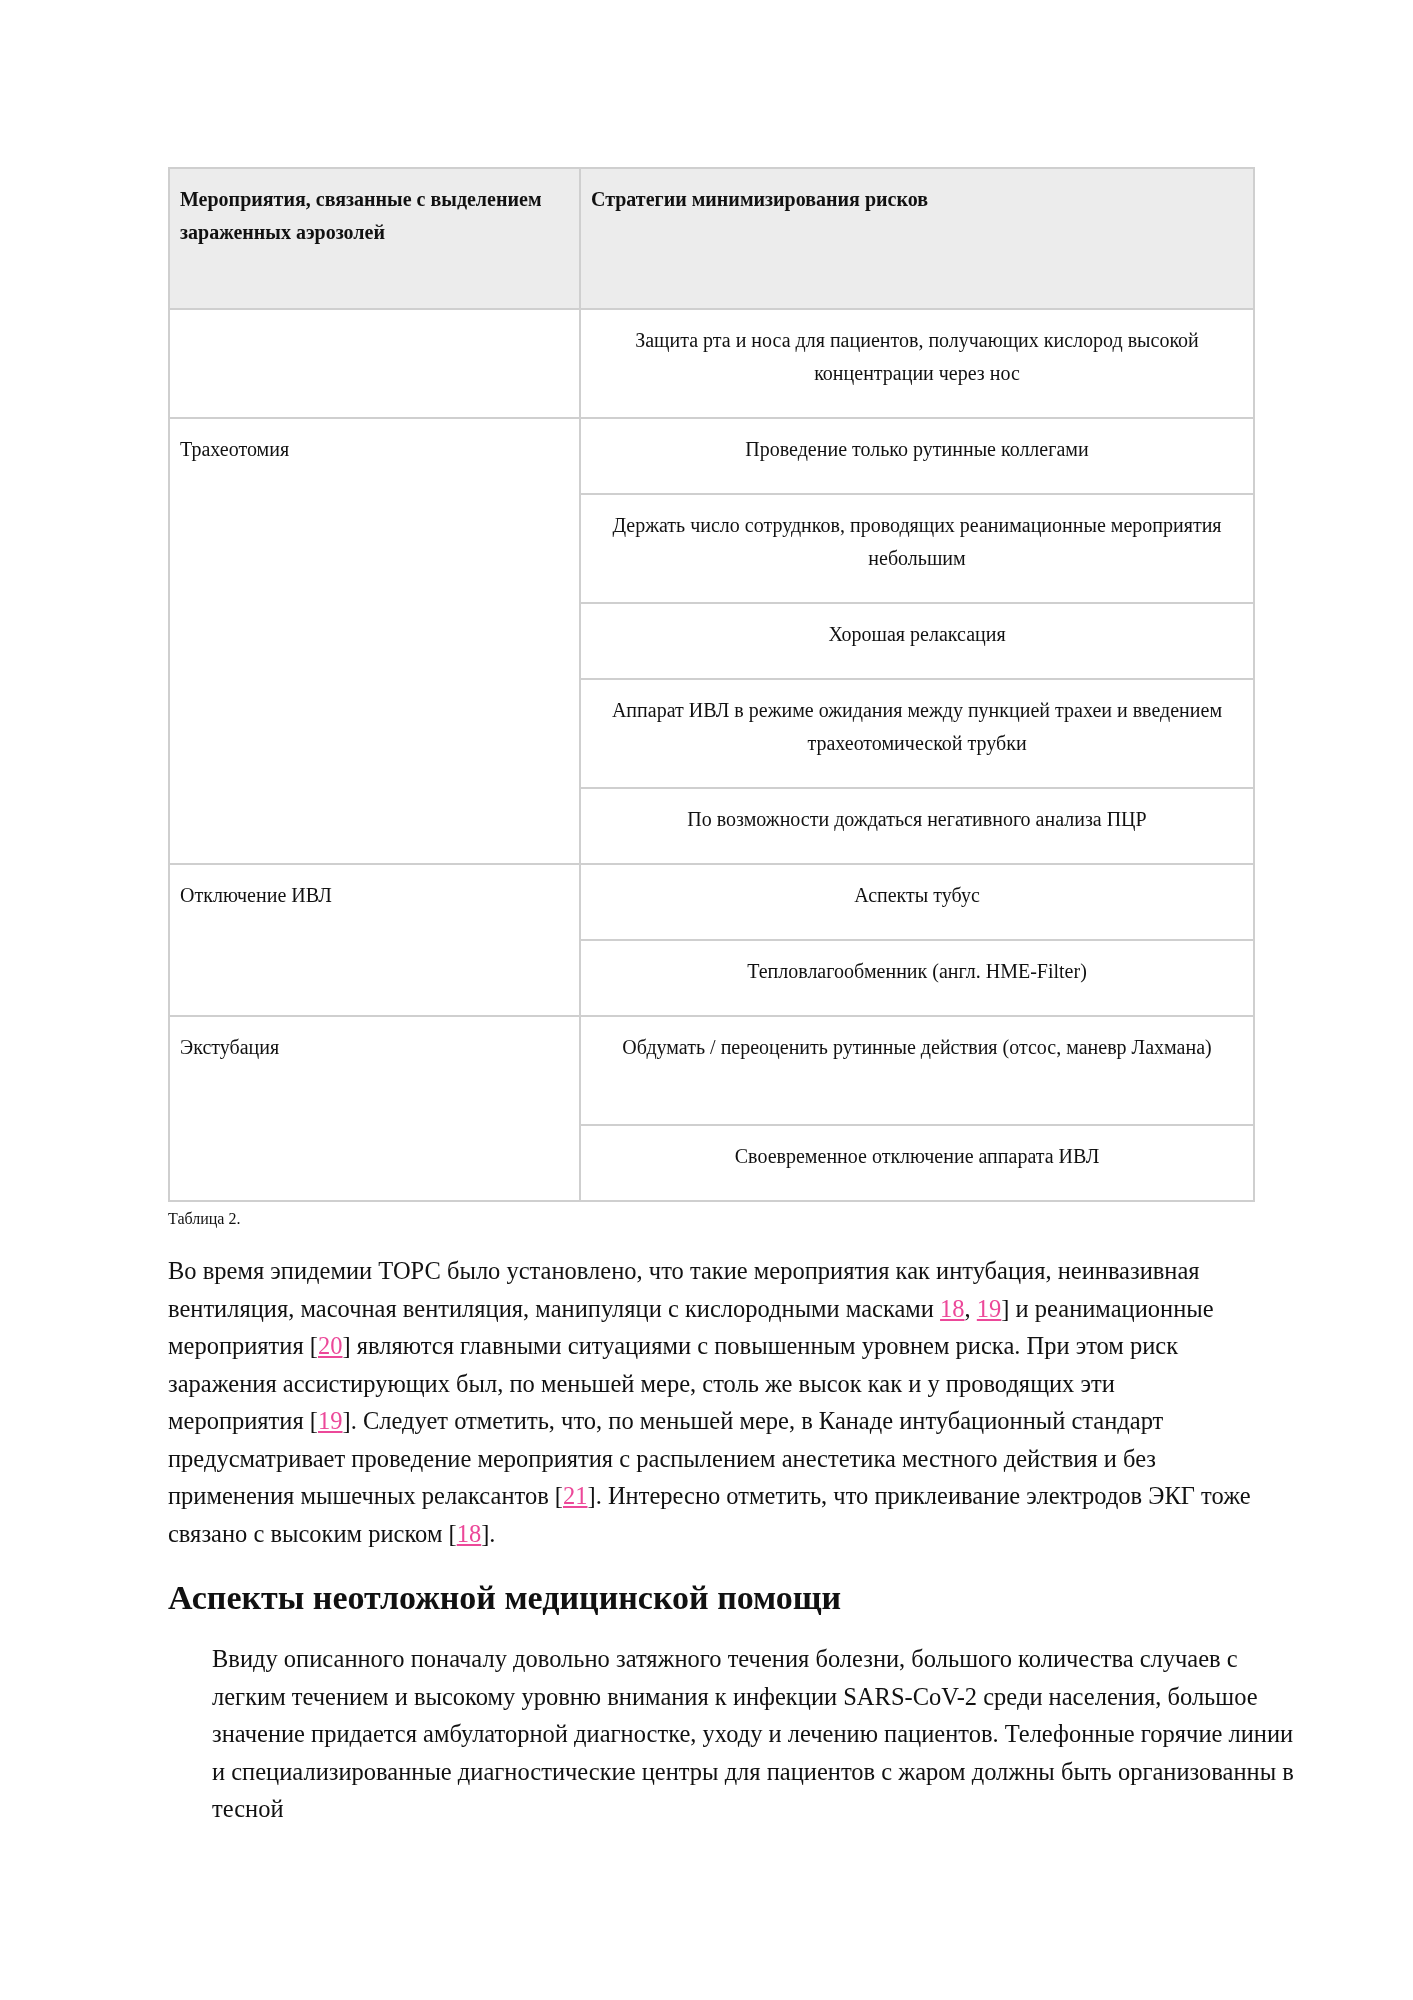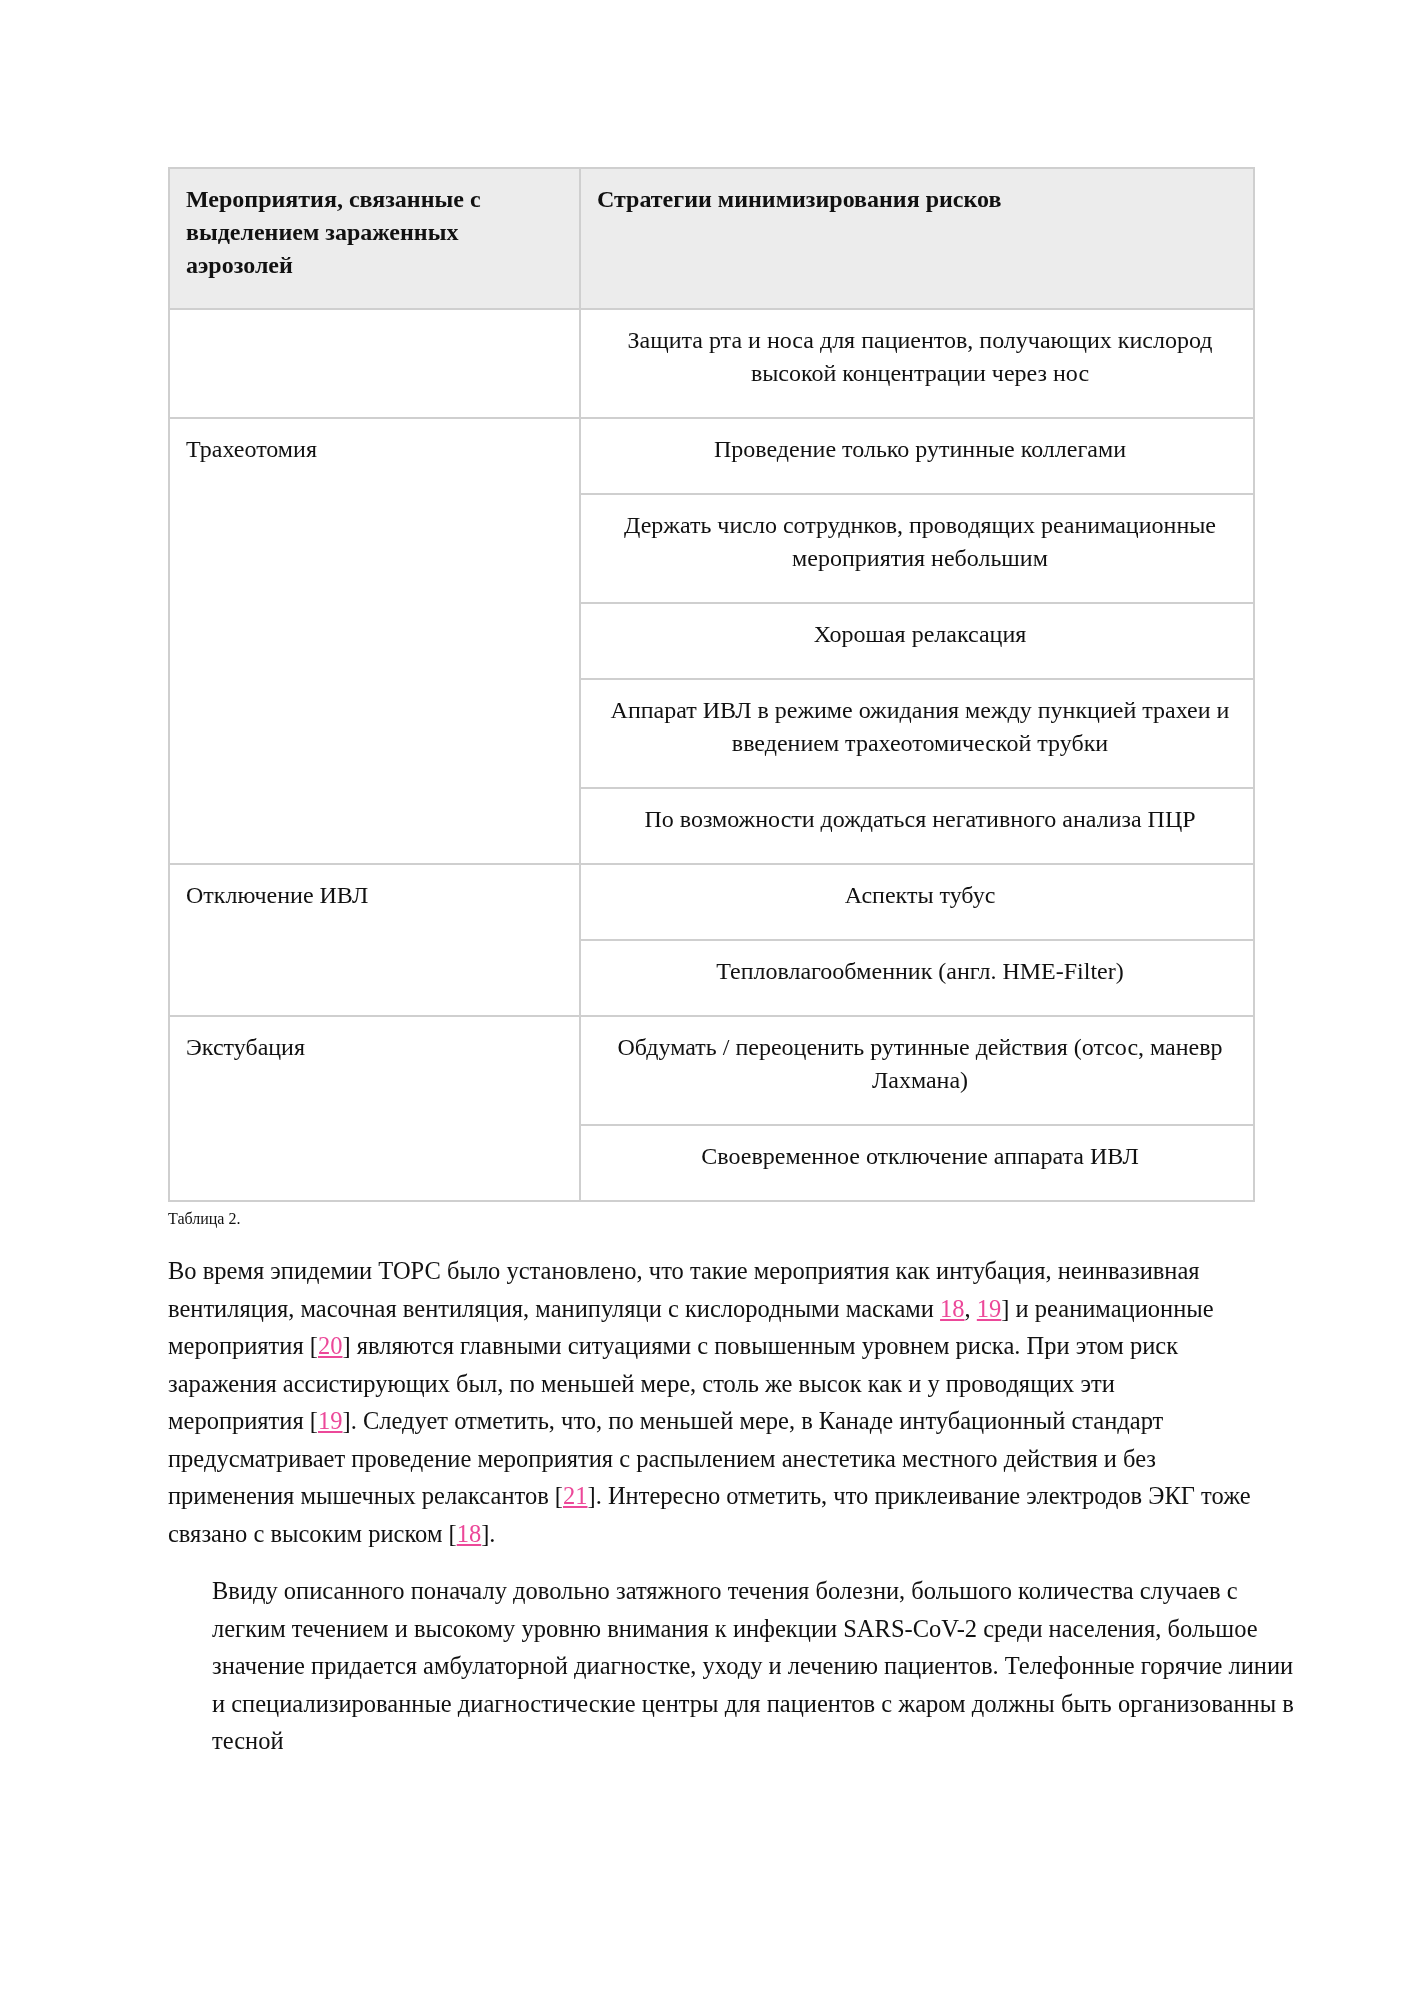--- a/index.html
+++ b/index.html
@@ -26,23 +26,23 @@
       width: 1085px;
       table-layout: fixed;
     }
     table.risk-table col.c1 { width: 411px; }
     table.risk-table col.c2 { width: 674px; }
     table.risk-table th,
     table.risk-table td {
       border: 2px solid #cfcfcf;
       vertical-align: top;
       text-align: left;
-      font-size: 24px;
+      font-size: 20px;
       line-height: 33px;
-      padding: 14px 10px 0 16px;
+      padding: 14px 10px 0 10px;
     }
     table.risk-table th {
       background: #ececec;
       font-weight: bold;
       height: 125px;
     }
     table.risk-table td.strategy {
       height: 93px;
       text-align: center;
     }
@@ -132,15 +132,16 @@
       <tr>
         <td class="strategy short">Своевременное отключение аппарата ИВЛ</td>
       </tr>
     </tbody>
   </table>
 
   <div class="caption">Таблица 2.</div>
 
   <p class="para" style="margin-top:18px;margin-bottom:0"><span>Во время эпидемии ТОРС было установлено, что такие мероприятия как интубация, неинвазивная вентиляция, масочная вентиляция, манипуляци с кислородными масками </span><a>18</a><span>, </span><a>19</a><span>] и реанимационные мероприятия [</span><a>20</a><span>] являются главными ситуациями с повышенным уровнем риска. При этом риск заражения ассистирующих был, по меньшей мере, столь же высок как и у проводящих эти мероприятия [</span><a>19</a><span>]. Следует отметить, что, по меньшей мере, в Канаде интубационный стандарт предусматривает проведение мероприятия с распылением анестетика местного действия и без применения мышечных релаксантов [</span><a>21</a><span>]. Интересно отметить, что приклеивание электродов ЭКГ тоже связано с высоким риском [</span><a>18</a><span>].</span></p>
 
+  <h2 class="section">Аспекты неотложной медицинской помощи</h2>
 
   <p class="para para2" style="margin-bottom:0">Ввиду описанного поначалу довольно затяжного течения болезни, большого количества случаев с легким течением и высокому уровню внимания к инфекции SARS-CoV-2 среди населения, большое значение придается амбулаторной диагностке, уходу и лечению пациентов. Телефонные горячие линии и специализированные диагностические центры для пациентов с жаром должны быть организованны в тесной</p>
 </div>
 
 </body></html>

